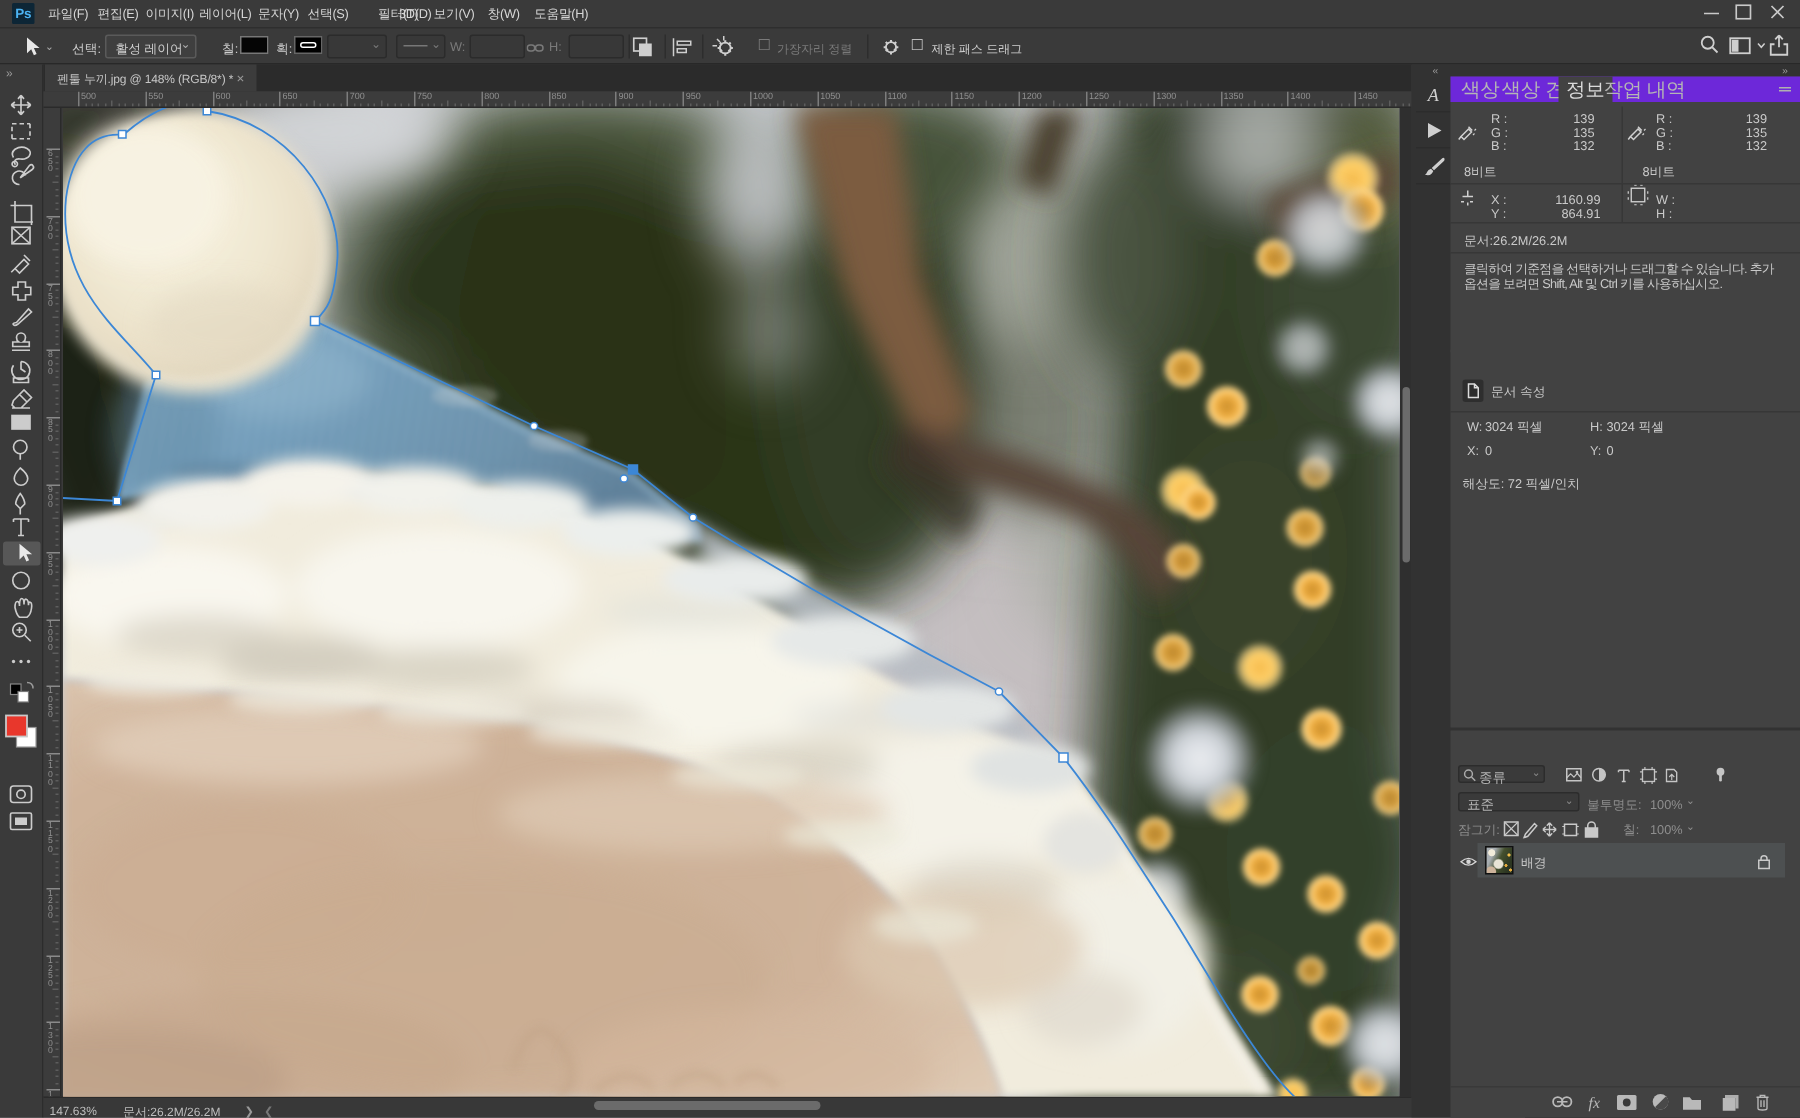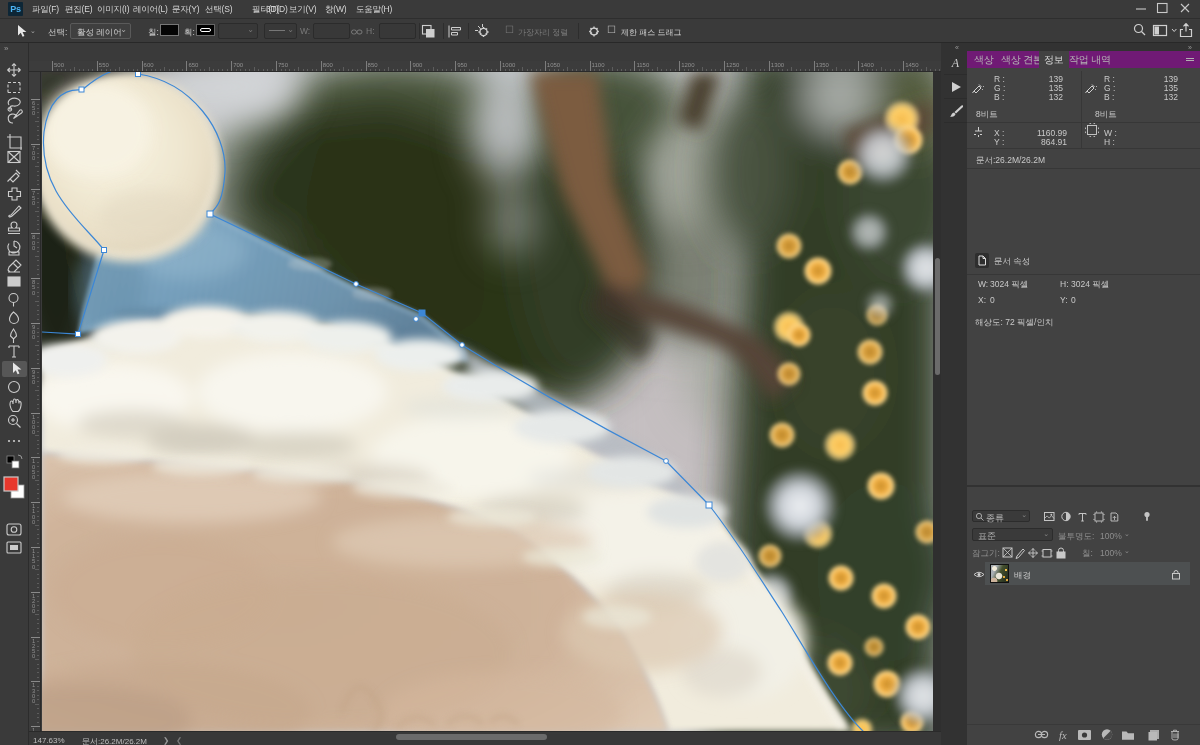--- a/index.html
+++ b/index.html
@@ -26,21 +26,21 @@
 #canvas{left:42px;top:72px;width:891px;height:659px;background:#c8cbcf;overflow:hidden}
 #vscroll{left:933px;top:72px;width:8px;height:659px;background:#2f2f2f}
 #vthumb{position:absolute;left:1.5px;top:186px;width:5px;height:117px;background:#6b6b6b;border-radius:3px}
 #statusbar{left:29px;top:731px;width:912px;height:14px;background:#383838;border-top:1px solid #2a2a2a;color:#bdbdbd;font-size:8px}
 #hthumb{position:absolute;left:367px;top:2px;width:151px;height:6px;background:#6b6b6b;border-radius:3px}
 
 #dock{left:941px;top:43px;width:259px;height:702px;background:#323232}
 #iconstrip{position:absolute;left:3px;top:8px;width:23px}
 .icbox{position:relative;width:23px;height:24px;border-bottom:1px solid #2c2c2c;color:#cfcfcf;text-align:center;font-size:12px;line-height:24px}
 .panel{position:absolute;left:26px;width:233px;background:#424242}
-.ptabs{position:relative;height:17px;background:#701a75;font-size:10px;color:#b5b5b5}
+.ptabs{position:relative;height:17px;background:#6d28d9;font-size:13px;color:#b5b5b5}
 .ptab{position:absolute;top:0;height:17px;line-height:17px;padding:0 5px;letter-spacing:-0.2px}
 .ptab.act{background:#424242;color:#dadada}
 .pmenu{position:absolute;right:6px;top:7px;width:8px;height:3px;border-top:1.5px solid #b0b0b0;border-bottom:1.5px solid #b0b0b0}
 .ptext{position:absolute;color:#c9c9c9;font-size:8.5px;white-space:nowrap}
 .pdim{color:#8e8e8e}
 hr.pdiv{border:none;border-top:1px solid #373737;position:absolute;left:0;width:100%}
 </style></head>
 <body>
 <div id="app">
 
@@ -208,20 +208,23 @@
     <rect x="4" y="416" width="14" height="14" fill="#e8372c" stroke="#c9c9c9" stroke-width="1.2"></rect>
 
     <rect x="7" y="463" width="14" height="11" rx="2" fill="none" stroke="#ccc" stroke-width="1.1"></rect>
         <circle cx="14" cy="468.5" r="2.8" fill="none" stroke="#ccc" stroke-width="1.1"></circle>
 
     <rect x="7" y="481" width="14" height="11" rx="1" fill="none" stroke="#ccc" stroke-width="1.1"></rect>
         <rect x="10" y="484" width="8" height="5" fill="#ccc"></rect>
   </svg>
 </div>
 
+<div class="abs" id="tabbar">
+  <div id="doctab">펜툴 누끼.jpg @ 148% (RGB/8*) * <span style="color:#999;font-size:9px">×</span></div>
+</div>
 
 <div class="abs" id="rulerH" style="font-size:6px;color:#909090;overflow:hidden">
       <i style="position:absolute;left:23.0px;top:0;width:1px;height:10px;background:#7d7d7d"></i>
       <span style="position:absolute;left:25.0px;top:0.5px">500</span>
       <i style="position:absolute;left:27.5px;top:7.5px;width:1px;height:2.5px;background:#5d5d5d"></i>
       <i style="position:absolute;left:32.0px;top:7.5px;width:1px;height:2.5px;background:#5d5d5d"></i>
       <i style="position:absolute;left:36.4px;top:7.5px;width:1px;height:2.5px;background:#5d5d5d"></i>
       <i style="position:absolute;left:40.9px;top:7.5px;width:1px;height:2.5px;background:#5d5d5d"></i>
       <i style="position:absolute;left:45.4px;top:6.0px;width:1px;height:4px;background:#5d5d5d"></i>
       <i style="position:absolute;left:49.9px;top:7.5px;width:1px;height:2.5px;background:#5d5d5d"></i>
@@ -931,20 +934,21 @@
     <span class="ptext" style="left:9px;top:58px">8비트</span>
     <span class="ptext" style="left:128px;top:58px">8비트</span>
     <div style="position:absolute;left:114px;top:20px;width:1px;height:77px;background:#373737"></div>
     <hr class="pdiv" style="top:71px">
     <span class="ptext" style="left:27px;top:78px;line-height:9.1px">X :<br>Y :</span>
     <span class="ptext" style="left:56px;top:78px;line-height:9.1px;text-align:right;width:44px">1160.99<br>864.91</span>
     <span class="ptext" style="left:137px;top:78px;line-height:9.1px">W :<br>H :</span>
     <hr class="pdiv" style="top:97px">
     <span class="ptext" style="left:9px;top:104px">문서:26.2M/26.2M</span>
     <hr class="pdiv" style="top:117px">
+    <span class="ptext" style="left:9px;top:124px;line-height:9.6px;letter-spacing:-0.45px;font-size:8.5px">클릭하여 기준점을 선택하거나 드래그할 수 있습니다. 추가<br>옵션을 보려면 Shift, Alt 및 Ctrl 키를 사용하십시오.</span>
   </div>
 
   <div class="panel" style="top:190px;height:252px">
     <div style="position:absolute;left:8px;top:20px;width:14px;height:15px;background:#2e2e2e;border-radius:2px">
       <svg width="14" height="15">
             <path d="M4,3 h4 l2.5,2.5 v6.5 h-6.5 z M8,3 v2.5 h2.5" fill="none" stroke="#ddd" stroke-width="1"></path>
           </svg>
     </div>
     <span class="ptext" style="left:27px;top:23px">문서 속성</span>
     <hr class="pdiv" style="top:41px">

